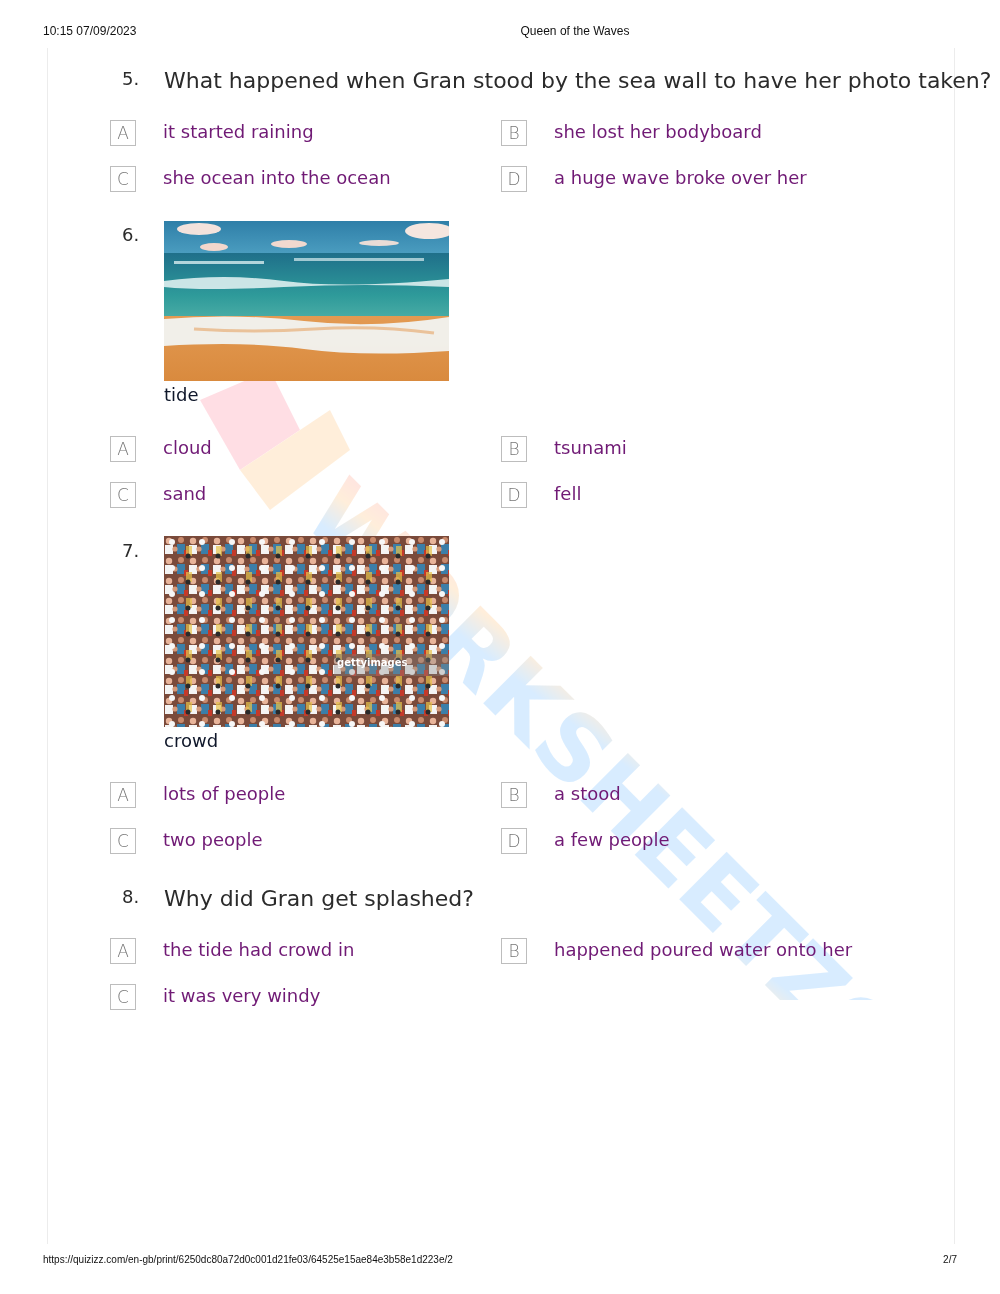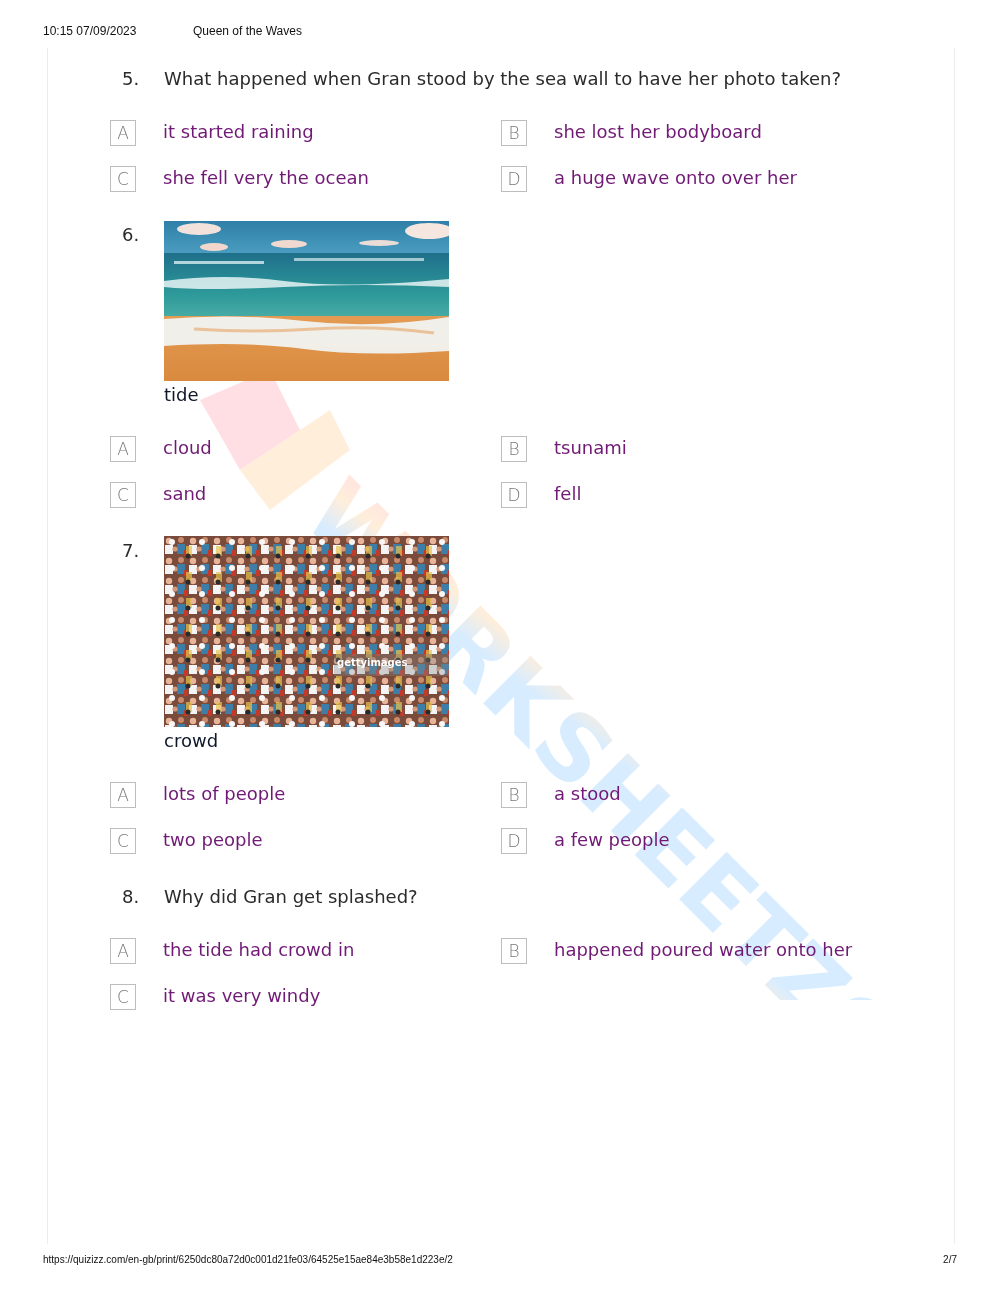--- a/index.html
+++ b/index.html
@@ -1,26 +1,26 @@
 <!DOCTYPE html>
 <html><head>
 <meta charset="utf-8">
 <style>
   html, body { margin:0; padding:0; background:#ffffff; }
   body { width:1000px; height:1294px; position:relative; overflow:hidden; font-family:"Liberation Sans", sans-serif; color:#222; }
   .print-header { position:absolute; top:24px; left:43px; right:43px; font-size:12px; color:#111; font-family:"Liberation Sans", sans-serif; }
   .print-header .left { position:absolute; left:0; top:0; }
-  .print-header .center { position:absolute; left:0; right:0; top:0; text-align:left; padding-left:150px; }
+  .print-header .center { position:absolute; left:0; right:0; top:0; text-align:center; padding-left:150px; }
   .print-footer { position:absolute; top:1254px; left:43px; right:43px; font-size:10px; color:#111; }
   .print-footer .right { position:absolute; right:0; top:0; }
   .page-frame { position:absolute; left:47px; top:48px; width:906px; height:1196px; border-left:1px solid #ececec; border-right:1px solid #ececec; }
   .watermark { position:absolute; left:180px; top:360px; width:720px; height:640px; pointer-events:none; opacity:0.18; }
   .q { position:absolute; left:0; width:1000px; }
   .qnum { position:absolute; left:122px; font-size:18px; color:#2b2b2b; font-family:"DejaVu Sans", sans-serif; }
-  .qtext { position:absolute; left:164px; font-size:18px; color:#2b2b2b; font-family:"DejaVu Sans", sans-serif; white-space:nowrap; }
+  .qtext { position:absolute; left:164px; font-size:22px; color:#2b2b2b; font-family:"DejaVu Sans", sans-serif; white-space:nowrap; }
   .opt { position:absolute; height:28px; }
   .opt .box { position:absolute; left:0; top:0; width:24px; height:24px; border:1px solid #bdbdbd; font-size:17px; color:#777; text-align:center; line-height:24px; font-family:"DejaVu Sans", sans-serif; font-weight:200; background:#fff; }
   .opt .lbl { position:absolute; left:53px; top:0; font-size:18px; line-height:24px; color:#701a75; white-space:nowrap; font-family:"DejaVu Sans", sans-serif; }
   .img-box { position:absolute; left:164px; width:342px; height:160px; overflow:hidden; }
   .caption { position:absolute; left:164px; font-size:18px; color:#0f172a; font-family:"DejaVu Sans", sans-serif; }
 </style>
 </head>
 <body>
 
 <div class="print-header">
@@ -52,25 +52,25 @@
   <div class="opt" style="left:110px; top:120px;">
     <span class="box">A</span>
     <span class="lbl">it started raining</span>
   </div>
   <div class="opt" style="left:501px; top:120px;">
     <span class="box">B</span>
     <span class="lbl">she lost her bodyboard</span>
   </div>
   <div class="opt" style="left:110px; top:166px;">
     <span class="box">C</span>
-    <span class="lbl">she fell very the ocean</span>
+    <span class="lbl">she ocean into the ocean</span>
   </div>
   <div class="opt" style="left:501px; top:166px;">
     <span class="box">D</span>
-    <span class="lbl">a huge wave onto over her</span>
+    <span class="lbl">a huge wave broke over her</span>
   </div>
 </div>
 
 <div class="q">
   <span class="qnum" style="top:224px;">6.</span>
   <div class="img-box" style="top:221px;">
     <svg width="285" height="160" viewBox="0 0 285 160">
       <defs>
         <linearGradient id="sky" x1="0" y1="0" x2="0" y2="1">
           <stop offset="0" stop-color="#2f7fa8"></stop>

